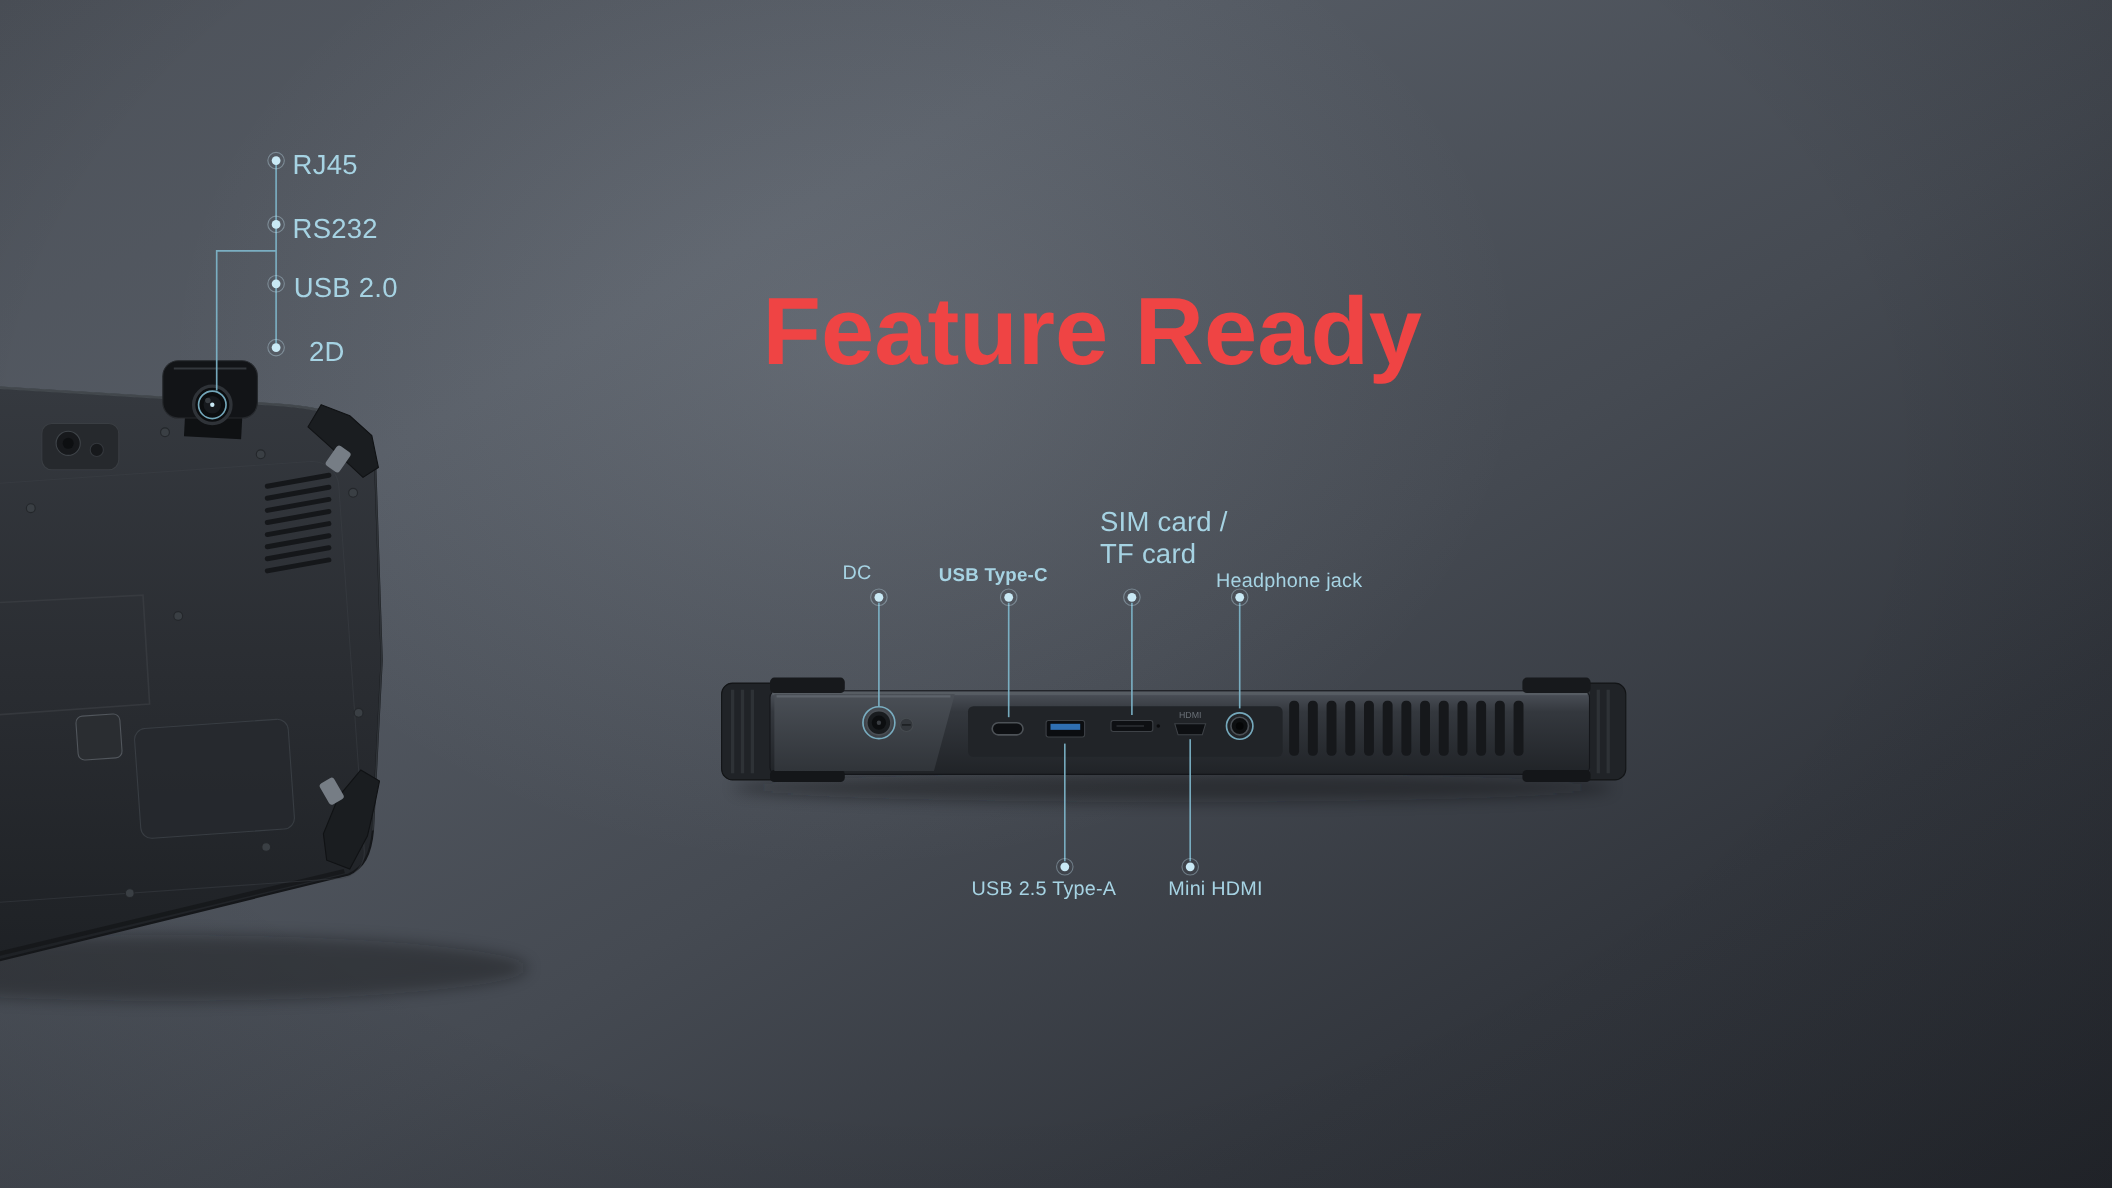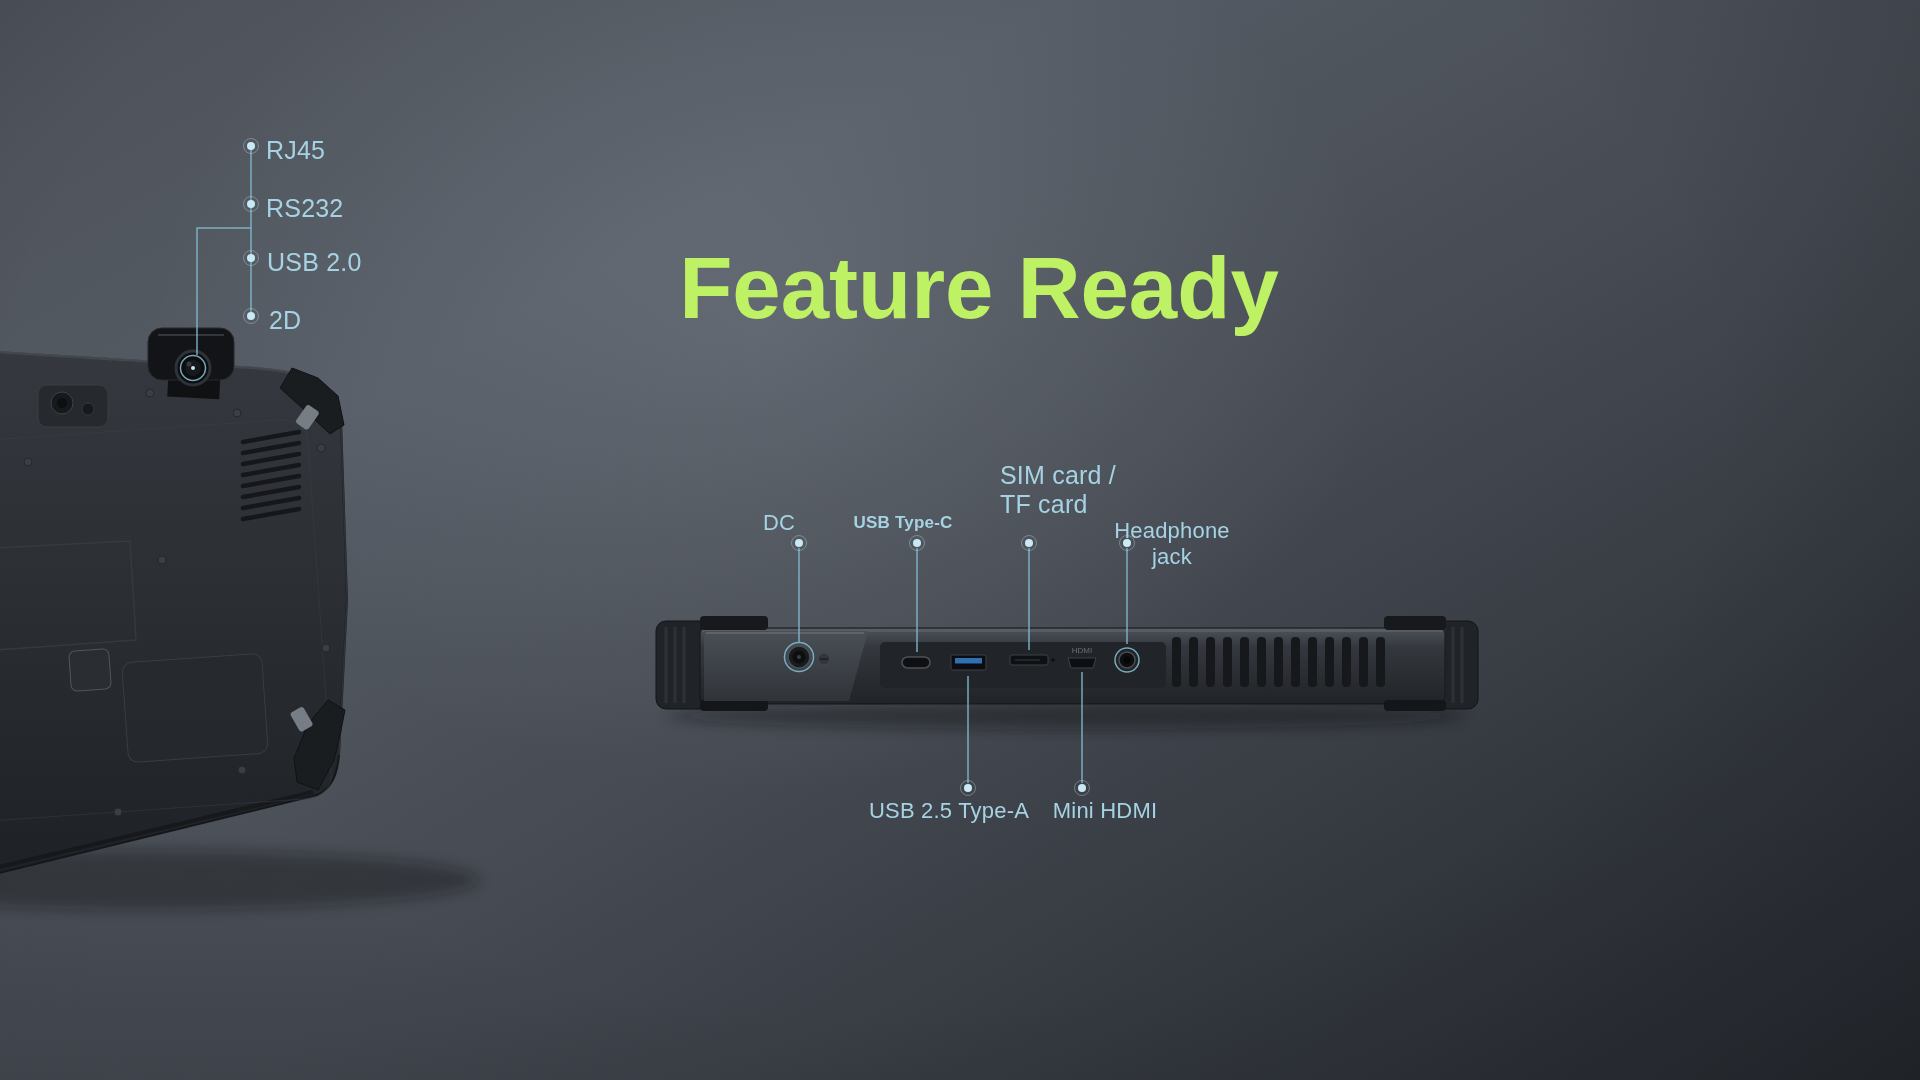--- a/index.html
+++ b/index.html
@@ -5,26 +5,26 @@
   html,body{margin:0;padding:0;background:#1e2126;}
   #stage{position:relative;width:1920px;height:1080px;overflow:hidden;
          font-family:"Liberation Sans",sans-serif;}
   .bg{position:absolute;inset:0;
       background:
         radial-gradient(1700px 1200px at 45% 38%, rgba(0,0,0,0) 50%, rgba(8,10,13,0.32) 100%),
         radial-gradient(950px 720px at 40% 30%, rgba(205,214,224,0.14), rgba(205,214,224,0) 65%),
         linear-gradient(150deg,#4d525a 0%,#555b64 28%,#454a52 55%,#32363d 78%,#26292f 100%);}
   svg{position:absolute;inset:0;}
   .title{position:absolute;left:979px;top:240px;transform:translateX(-50%);
-         margin:0;white-space:nowrap;font-weight:600;font-size:87px;line-height:1.1;
-         color:#bef264;letter-spacing:0px;}
+         margin:14px;white-space:nowrap;font-weight:600;font-size:87px;line-height:1.1;
+         color:#ef4444;letter-spacing:0px;}
   .label{position:absolute;color:#a6d3e3;font-size:25px;line-height:1.2;letter-spacing:.2px;}
   .center{text-align:center;}
   .small{font-size:17px;font-weight:bold;}
-  .big{font-size:22px;}
+  .big{font-size:18px;}
   .sim{line-height:29px;}
 </style>
 </head>
 <body>
 
 <div id="stage">
   <div class="bg"></div>
 
   <svg width="1920" height="1080" viewBox="0 0 1920 1080">
     <defs>
@@ -211,21 +211,21 @@
       <circle cx="1082" cy="788" r="4" fill="#c9e9f5"></circle>
       <circle cx="1082" cy="788" r="7.5" fill="none" stroke="#c9e9f5" opacity="0.35"></circle>
     </g>
   </svg>
 
   <h1 class="title">Feature Ready</h1>
 
   <div class="label" style="left:266px;top:135px;">RJ45</div>
   <div class="label" style="left:266px;top:193px;">RS232</div>
   <div class="label" style="left:267px;top:247px;">USB 2.0</div>
-  <div class="label" style="left:269px;top:305px;">2D</div>
+  <div class="label" style="left:281px;top:305px;">2D</div>
 
   <div class="label center big" style="left:749px;top:510px;width:100px;margin-left:-20px;">DC</div>
   <div class="label center small" style="left:838px;top:513px;width:130px;">USB Type-C</div>
   <div class="label sim" style="left:1000px;top:461px;">
     <span>SIM card /</span><br>
     <span>TF card</span>
   </div>
   <div class="label center big" style="left:1096px;top:518px;width:152px;">Headphone jack</div>
 
   <div class="label center big" style="left:868px;top:798px;width:162px;">USB 2.5 Type-A</div>

